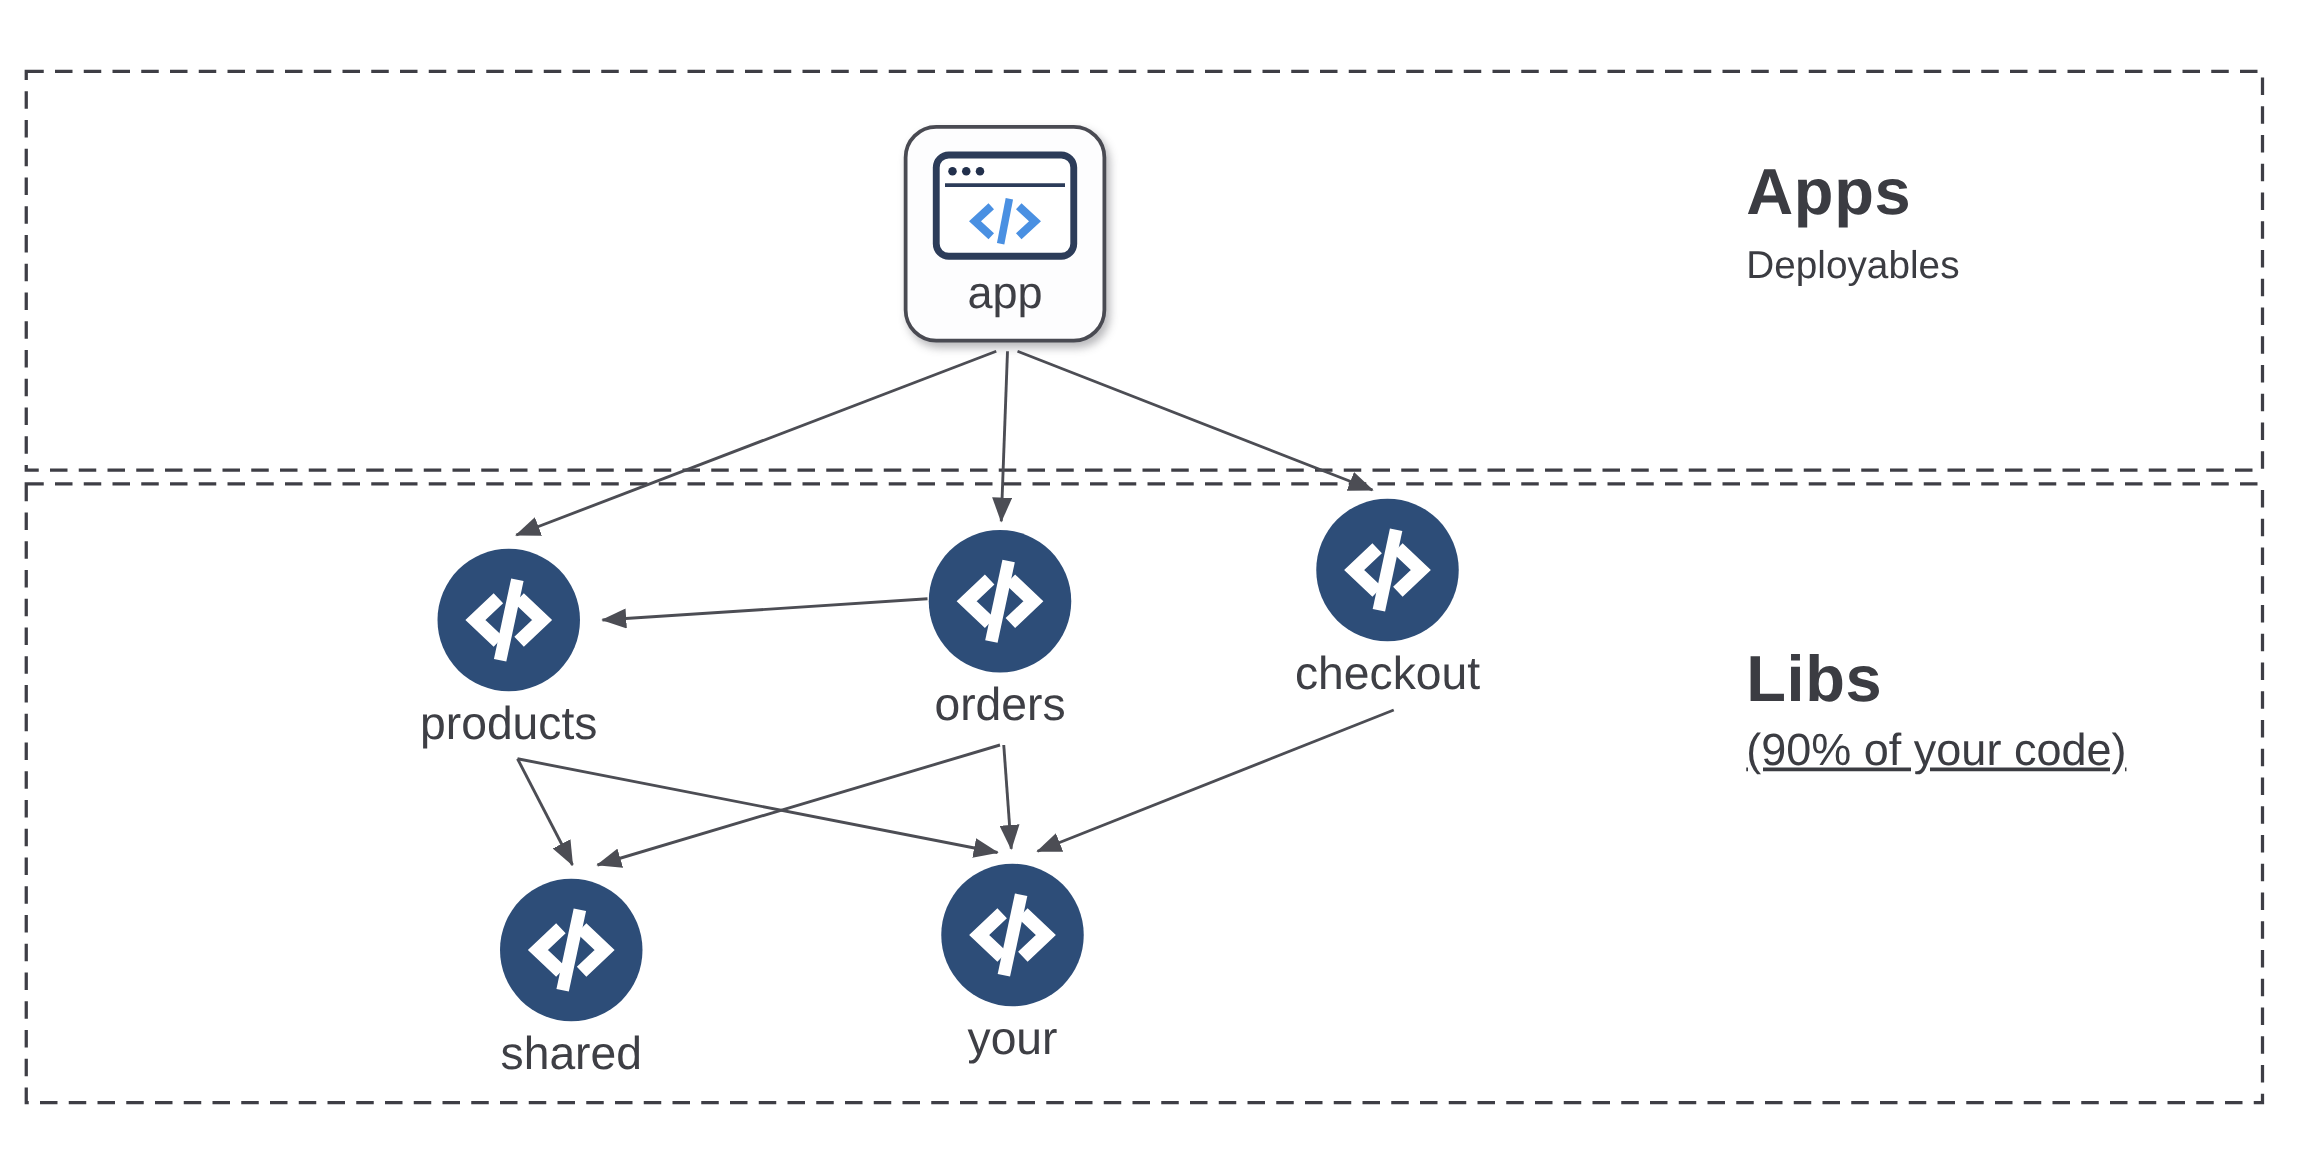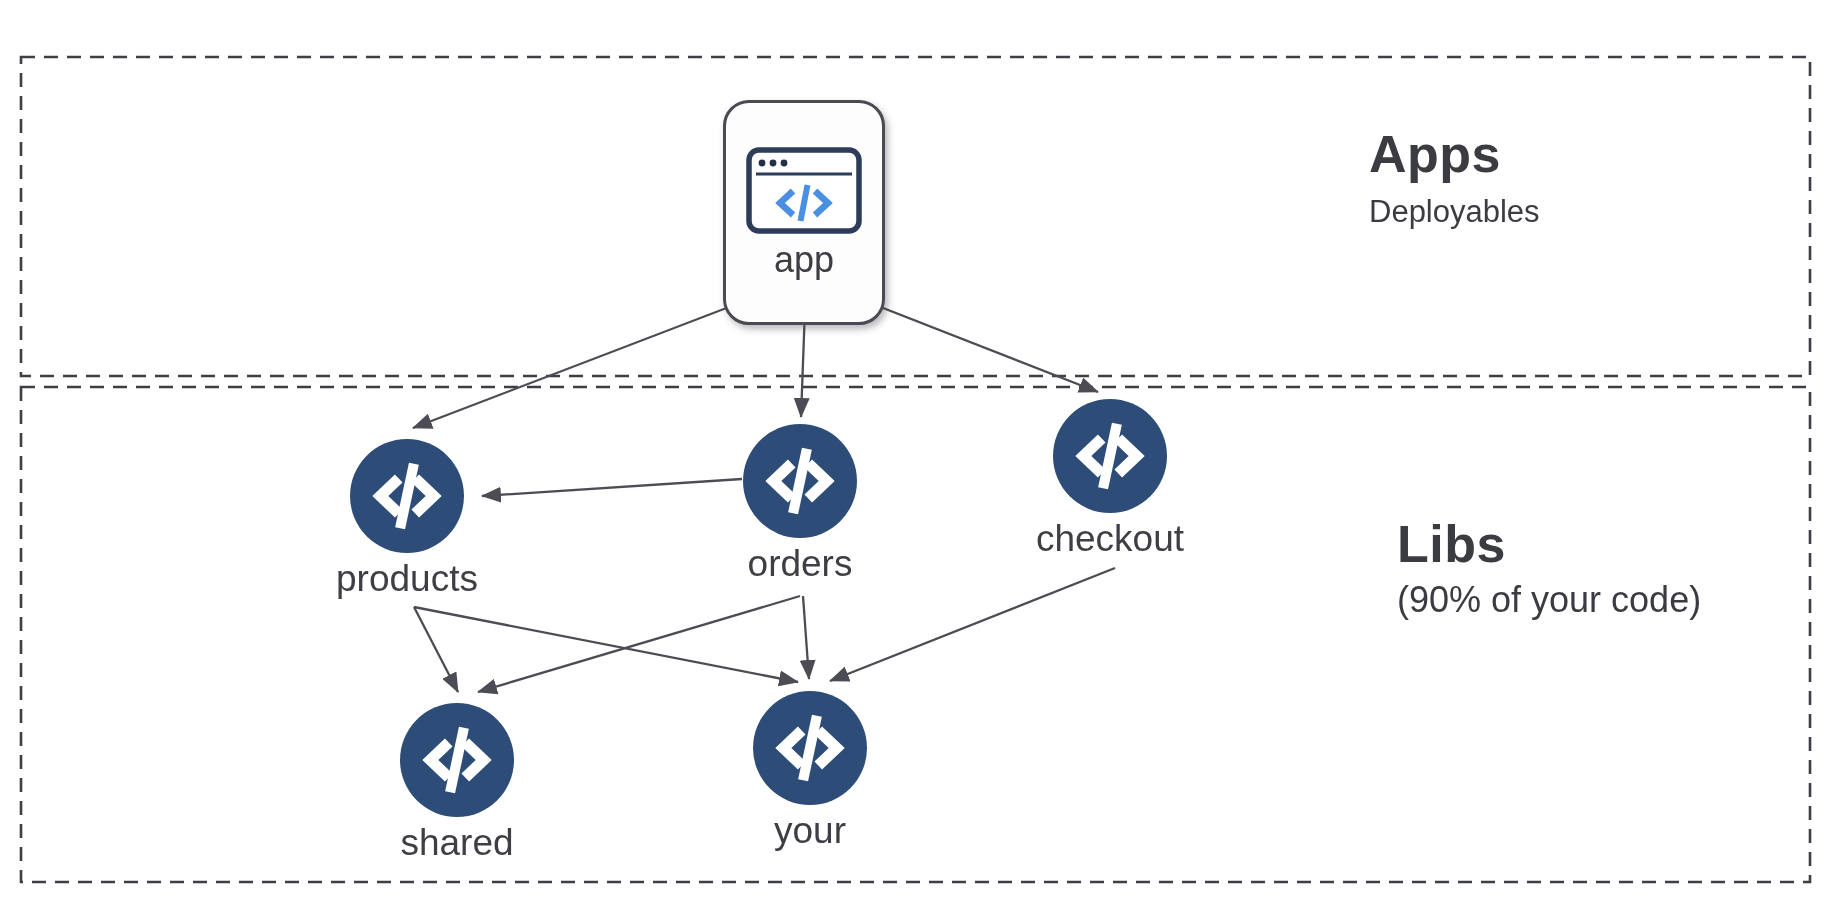--- a/index.html
+++ b/index.html
@@ -10,21 +10,21 @@
     background: #ffffff;
     font-family: "Liberation Sans", sans-serif;
     overflow: hidden;
   }
   #base-layer { position: absolute; left: 0; top: 0; }
 
   
   .section-label { position: absolute; color: #3b3c42; }
   .section-title { font-size: 52px; font-weight: 700; line-height: 64px; letter-spacing: 0.5px; }
   .section-subtitle { font-size: 31px; line-height: 52px; }
-  .section-label.libs .section-subtitle { font-size: 36px; line-height: 48px; }
+  .section-label.libs .section-subtitle { font-size: 36px; line-height: 48px; text-decoration: underline; }
 
   
   .app-node {
     position: absolute;
     background: #fdfdfe;
     border: 3px solid #494a52;
     border-radius: 26px;
     box-shadow: 3px 4px 7px rgba(70, 70, 80, 0.38);
     display: flex;
     flex-direction: column;
@@ -71,21 +71,21 @@
       <line x1="814" y1="281" x2="1098" y2="392" stroke="#4c4d54" stroke-width="2.3" marker-end="url(#arrow)"></line>
       <line x1="742" y1="479" x2="482" y2="496" stroke="#4c4d54" stroke-width="2.3" marker-end="url(#arrow)"></line>
       <line x1="414" y1="607" x2="458" y2="692" stroke="#4c4d54" stroke-width="2.3" marker-end="url(#arrow)"></line>
       <line x1="414" y1="607" x2="798" y2="682" stroke="#4c4d54" stroke-width="2.3" marker-end="url(#arrow)"></line>
       <line x1="800" y1="596" x2="478" y2="692" stroke="#4c4d54" stroke-width="2.3" marker-end="url(#arrow)"></line>
       <line x1="803" y1="596" x2="809" y2="679" stroke="#4c4d54" stroke-width="2.3" marker-end="url(#arrow)"></line>
       <line x1="1115" y1="568" x2="830" y2="681" stroke="#4c4d54" stroke-width="2.3" marker-end="url(#arrow)"></line>
     </svg>
 
   <div id="nodes-layer">
-      <div class="app-node" style="left: 723px; top: 100px; width: 162px; height: 225px;">
+      <div class="app-node" style="left: 723px; top: 100px; width: 162px; height: 174px;">
         <svg width="118" height="90" viewBox="0 0 118 90">
           <rect x="4" y="4" width="110" height="81" rx="10" fill="#ffffff" stroke="#2c3c59" stroke-width="5.5"></rect>
           <circle cx="17" cy="17" r="3.4" fill="#22304c"></circle>
           <circle cx="28" cy="17" r="3.4" fill="#22304c"></circle>
           <circle cx="39" cy="17" r="3.4" fill="#22304c"></circle>
           <line x1="11" y1="28" x2="107" y2="28" stroke="#2c3c59" stroke-width="3"></line>
           <g stroke="#4a90e2" fill="none" stroke-width="6.5">
             <path d="M48 45 L35 57 L48 69"></path>
             <path d="M70 45 L83 57 L70 69"></path>
           </g>
@@ -148,21 +148,21 @@
               <path d="M41 31 L21 50 L41 69"></path>
               <path d="M59 31 L79 50 L59 69"></path>
             </g>
             <line x1="57.5" y1="15" x2="42.5" y2="85" stroke="#ffffff" stroke-width="11"></line>
           </svg>
         </div>
         <div class="lib-label">your</div>
       </div>
     </div>
 
-  <div class="section-label apps" style="left:1369px; top:122px;">
+  <div class="section-label apps" style="left:1397px; top:122px;">
     <div class="section-title">Apps</div>
     <div class="section-subtitle">Deployables</div>
   </div>
 
   <div class="section-label libs" style="left:1397px; top:512px;">
     <div class="section-title">Libs</div>
     <div class="section-subtitle">(90% of your code)</div>
   </div>
 
 </div>

